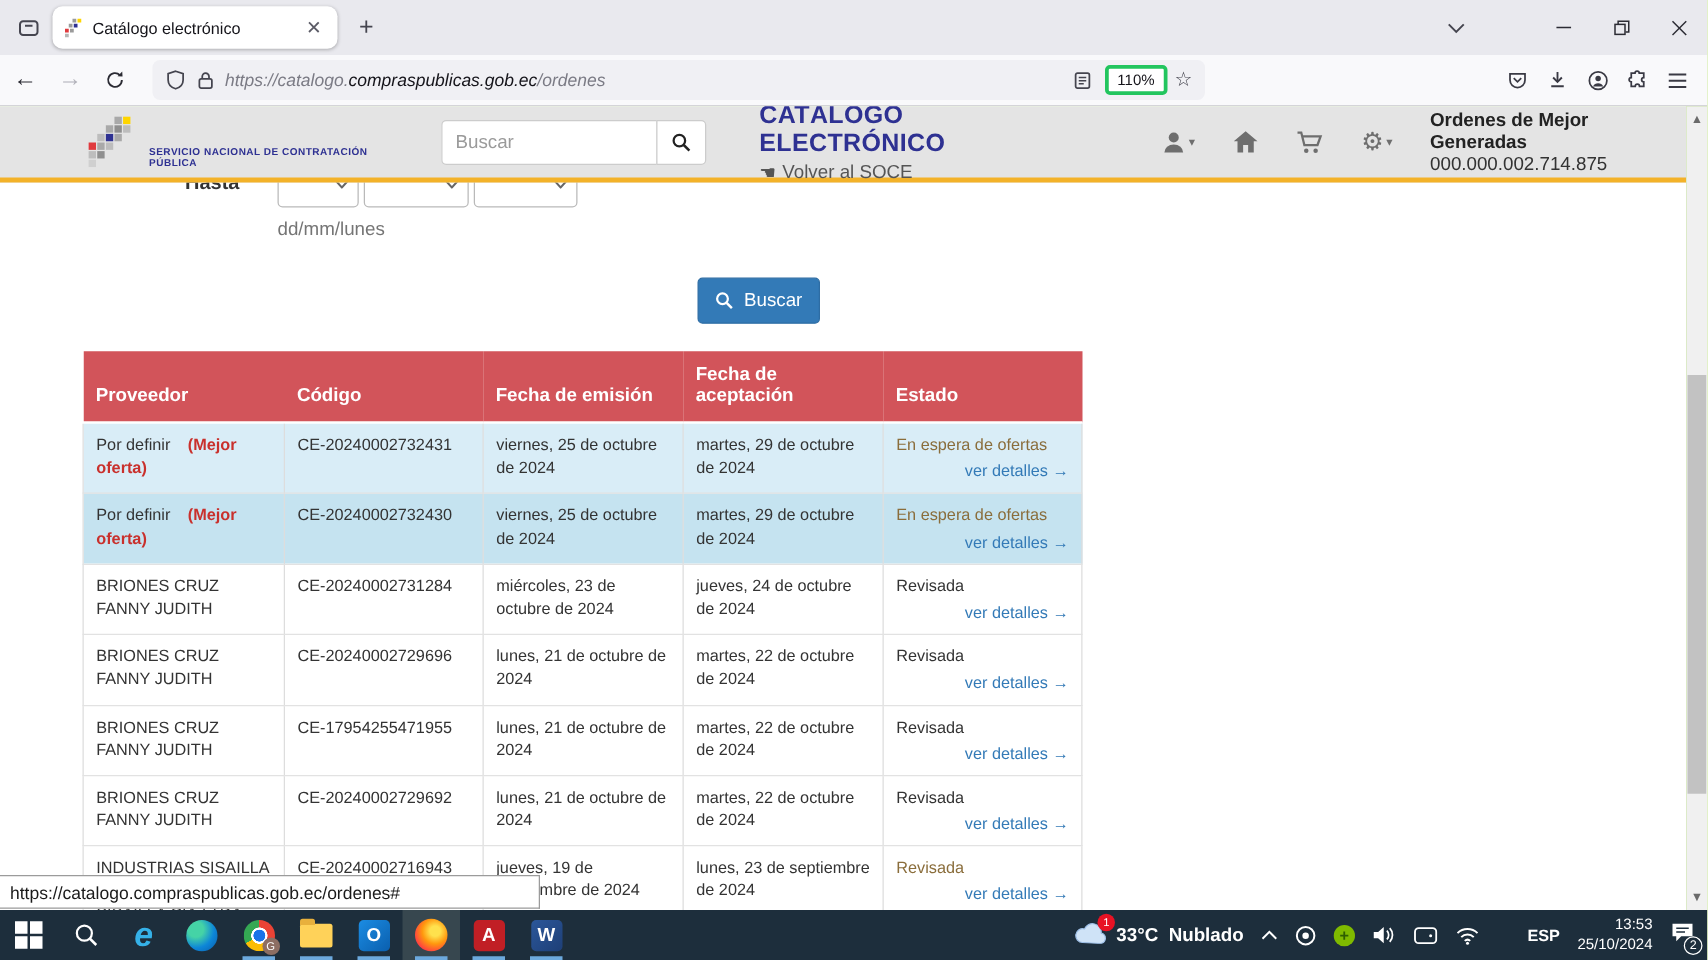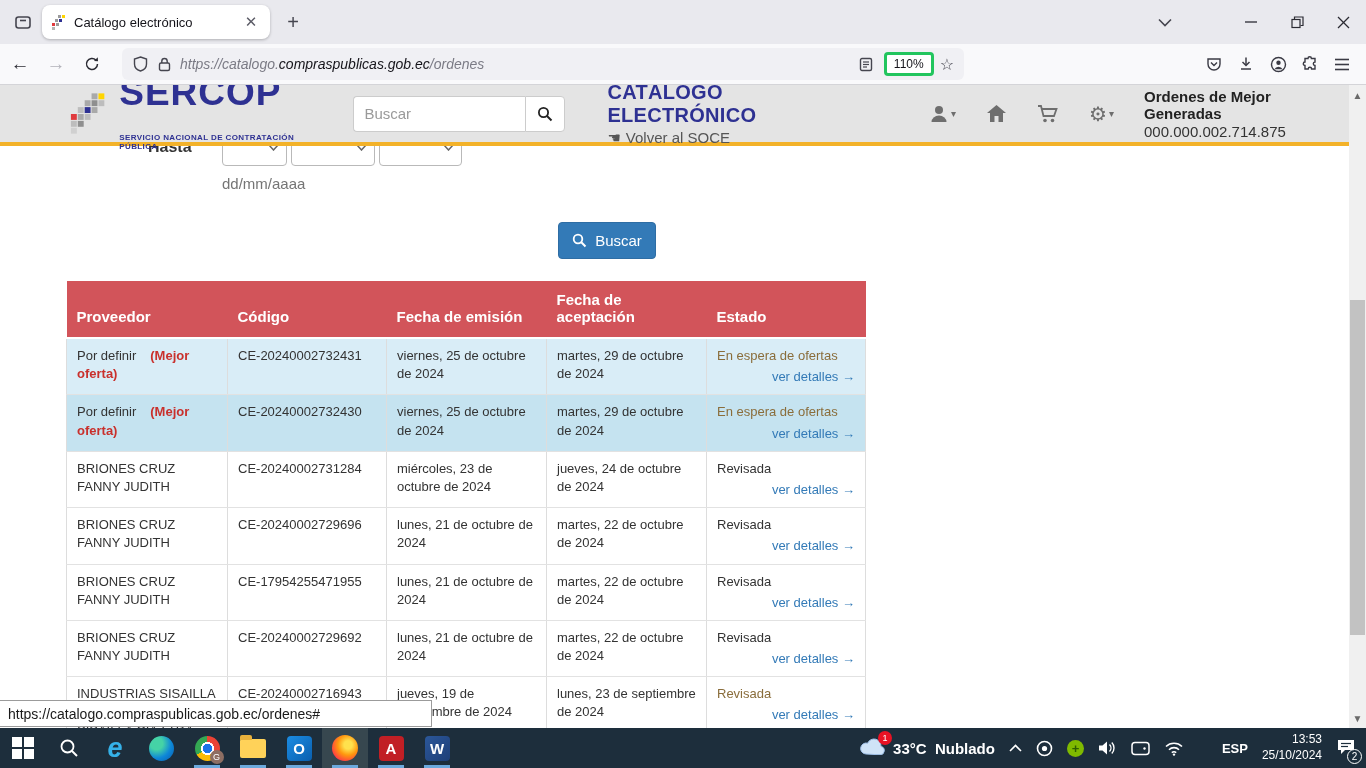--- a/index.html
+++ b/index.html
@@ -245,21 +245,21 @@
           <svg width="11" height="7" viewBox="0 0 11 7">
             <polyline points="1,1 5.5,6 10,1" fill="none" stroke="#666" stroke-width="1.5"></polyline>
           </svg>
         </div>
       <div class="dd d3">
           <svg width="11" height="7" viewBox="0 0 11 7">
             <polyline points="1,1 5.5,6 10,1" fill="none" stroke="#666" stroke-width="1.5"></polyline>
           </svg>
         </div>
     </div>
-    <div class="date-hint">dd/mm/aaaa</div>
+    <div class="date-hint">dd/mm/lunes</div>
 
     <div class="buscar-btn">
       <svg width="15" height="15" viewBox="0 0 15 15">
           <circle cx="6" cy="6" r="4.3" fill="none" stroke="#fff" stroke-width="1.8"></circle>
           <line x1="9.3" y1="9.3" x2="13.5" y2="13.5" stroke="#fff" stroke-width="2"></line>
         </svg>
       <span>Buscar</span>
     </div>
 
     <table class="otable">
@@ -365,21 +365,20 @@
             <rect x="19" y="16" width="6" height="6" fill="#2e3192"></rect>
             <rect x="26" y="16" width="6" height="6" fill="#a9a9a9"></rect>
           <rect x="5" y="23" width="6" height="6" fill="#e03a3e"></rect>
             <rect x="12" y="23" width="6" height="6" fill="#a9a9a9"></rect>
             <rect x="19" y="23" width="6" height="6" fill="#bdbdbd"></rect>
           <rect x="5" y="30" width="6" height="6" fill="#bdbdbd"></rect>
             <rect x="12" y="30" width="6" height="6" fill="#8f8f8f"></rect>
           <rect x="5" y="37" width="6" height="6" fill="#d0d0d0"></rect>
         </svg>
         <div class="logo-text">
-          <div class="logo-name">SERCOP</div>
           <div class="logo-tag">SERVICIO NACIONAL DE CONTRATACIÓN PÚBLICA</div>
         </div>
       </div>
       <div class="hsearch">
         <input type="text" placeholder="Buscar" style="">
         <button>
           <svg width="16" height="16" viewBox="0 0 16 16">
               <circle cx="6.5" cy="6.5" r="4.6" fill="none" stroke="#222" stroke-width="1.8"></circle>
               <line x1="10" y1="10" x2="14.5" y2="14.5" stroke="#222" stroke-width="2"></line>
             </svg>

